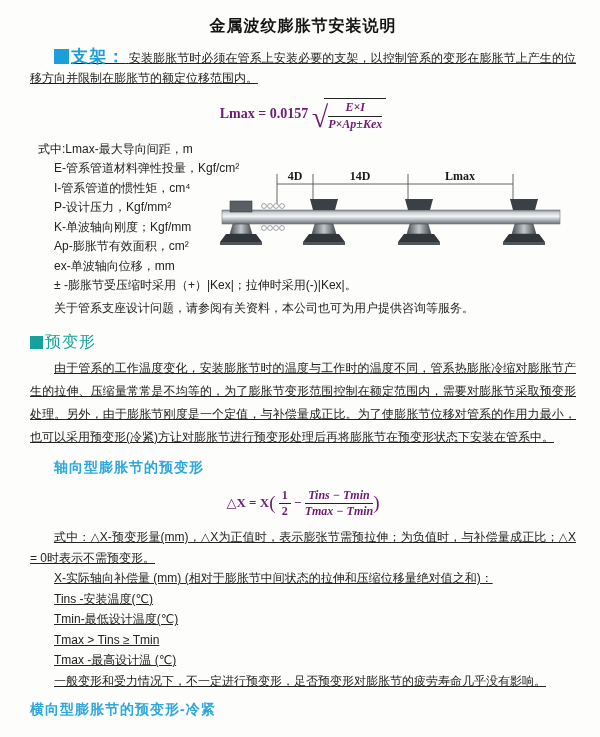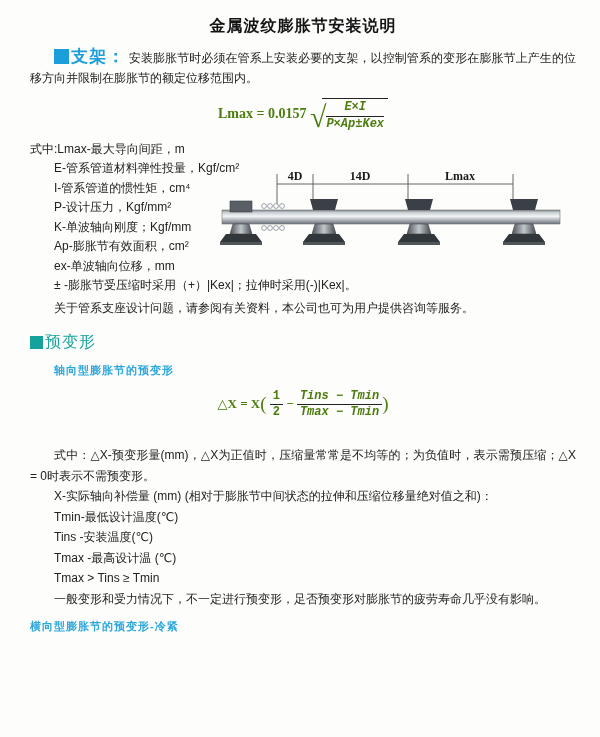--- a/index.html
+++ b/index.html
@@ -9,59 +9,59 @@
     font-family:"Liberation Sans","DejaVu Sans",sans-serif;
     font-size:12px;
   }
   .page{padding:12px 24px 0 30px;}
   h1.title{
     margin:4px 0 10px 0;text-align:center;
     font-size:16px;font-weight:bold;color:#141414;letter-spacing:1px;
   }
   
   .para{margin:0;line-height:20px;text-align:justify;}
-  .indent{text-indent:2em;}
+  .indent{text-indent:2em;text-decoration:underline;}
   .sec-head-inline{
     color:var(--support-heading,#1B9ED9);font-weight:bold;font-size:17px;
     letter-spacing:1px;
   }
   .sq{display:inline-block;background:currentColor;vertical-align:-2px;margin-right:2px;}
   .sq-lg{width:15px;height:15px;}
   .sq-md{width:13px;height:13px;}
   
   .formula{
     text-align:center;font-family:"Liberation Serif","DejaVu Serif",serif;
-    font-weight:bold;font-size:14px;color:#4d7c0f;margin:10px 0 8px 0;
+    font-weight:bold;font-size:14px;color:#701a75;margin:10px 0 8px 0;
   }
-  .frac{display:inline-block;vertical-align:middle;text-align:center;line-height:1.15;font-size:12px;font-family:Liberation Mono, monospace;}
+  .frac{display:inline-block;vertical-align:middle;text-align:center;line-height:1.15;font-size:12px;}
   .frac .num{display:block;border-bottom:1px solid #222;padding:0 3px 1px 3px;}
   .frac .den{display:block;padding-top:1px;}
   .ital{font-style:italic;}
   .sqrt-sym{font-size:30px;font-weight:normal;vertical-align:-9px;line-height:0;margin-right:-4px;}
   .radicand{display:inline-block;border-top:1.6px solid #222;padding:2px 4px 0 4px;vertical-align:middle;}
   .paren{font-size:19px;font-weight:normal;vertical-align:-2px;}
   
   .defs-wrap{position:relative;margin-top:6px;}
   .def-line{line-height:19.5px;margin-left:24px;white-space:nowrap;}
-  .def-line.first{margin-left:0;}
+  .def-line.first{margin-left:8px;}
   .diagram{position:absolute;top:26px;right:-2px;width:358px;height:100px;}
   .note-line{margin:2px 0 0 0;line-height:20px;text-indent:2em;}
   
   .sec2-head{
     margin:14px 0 4px 0;color:var(--predeform-heading,#16A29C);
     font-size:16px;font-weight:normal;letter-spacing:1px;
   }
   .body-para{margin:2px 0;line-height:23px;text-align:justify;}
   .sub-head{
-    color:var(--subsection-heading,#2DA7DC);font-size:11px;font-weight:bold;
+    color:var(--subsection-heading,#2DA7DC);font-size:14px;font-weight:bold;
     margin:10px 0 6px 0;letter-spacing:1px;
   }
   .sub-head.indented{margin-left:24px;}
   .axial-line{margin:0;line-height:20.5px;text-align:justify;}
-  .formula2{font-size:13px;margin:12px 0 25px 0;}
+  .formula2{font-size:13px;margin:12px 0 8px 0;}
   svg text{font-family:"Liberation Serif","DejaVu Serif",serif;font-weight:bold;}
 </style>
 </head>
 <body>
 
 <div class="page">
 
   <h1 class="title">金属波纹膨胀节安装说明</h1>
 
   <p class="para indent"><span class="sec-head-inline"><span class="sq sq-lg"></span><span>支架：</span></span> <span>安装膨胀节时必须在管系上安装必要的支架，以控制管系的变形在膨胀节上产生的位移方向并限制在膨胀节的额定位移范围内。</span></p>
@@ -145,33 +145,34 @@
         <path d="M295 58 L313 58 L316 68 L292 68 Z" fill="url(#saddleGrad)" stroke="#444" stroke-width="0.6"></path>
         <path d="M289 68 L319 68 L325 76 L283 76 Z" fill="#31363b"></path>
         <rect x="283" y="76" width="42" height="3" fill="#50555a"></rect>
       </g>
     </svg>
   </div>
 
   <p class="note-line">关于管系支座设计问题，请参阅有关资料，本公司也可为用户提供咨询等服务。</p>
 
   <h2 class="sec2-head"><span class="sq sq-md"></span><span>预变形</span></h2>
+  <p class="body-para indent">由于管系的工作温度变化，安装膨胀节时的温度与工作时的温度不同，管系热膨胀冷缩对膨胀节产生的拉伸、压缩量常常是不均等的，为了膨胀节变形范围控制在额定范围内，需要对膨胀节采取预变形处理。另外，由于膨胀节刚度是一个定值，与补偿量成正比。为了使膨胀节位移对管系的作用力最小，也可以采用预变形(冷紧)方让对膨胀节进行预变形处理后再将膨胀节在预变形状态下安装在管系中。</p>
 
   <h3 class="sub-head indented">轴向型膨胀节的预变形</h3>
 
   <div class="formula formula2">
     <span>△X = X</span><span class="paren">(</span>
     <span class="frac"><span class="num">1</span><span class="den">2</span></span>
     <span>−</span>
     <span class="frac ital"><span class="num">Tins − Tmin</span><span class="den">Tmax − Tmin</span></span><span class="paren">)</span>
   </div>
 
-  <p class="axial-line indent">式中：△X-预变形量(mm)，△X为正值时，压缩量常常是不均等的；为负值时，表示需预压缩；△X = 0时表示不需预变形。</p>
+  <p class="axial-line indent">式中：△X-预变形量(mm)，△X为正值时，表示膨张节需预拉伸；为负值时，与补偿量成正比；△X = 0时表示不需预变形。</p>
   <p class="axial-line indent">X-实际轴向补偿量 (mm) (相对于膨胀节中间状态的拉伸和压缩位移量绝对值之和)：</p>
+  <p class="axial-line indent">Tins -安装温度(℃)</p>
   <p class="axial-line indent">Tmin-最低设计温度(℃)</p>
-  <p class="axial-line indent">Tins -安装温度(℃)</p>
+  <p class="axial-line indent">Tmax &gt; Tins ≥ Tmin</p>
   <p class="axial-line indent">Tmax -最高设计温 (℃)</p>
-  <p class="axial-line indent">Tmax &gt; Tins ≥ Tmin</p>
   <p class="axial-line indent">一般变形和受力情况下，不一定进行预变形，足否预变形对膨胀节的疲劳寿命几乎没有影响。</p>
 
   <h3 class="sub-head">横向型膨胀节的预变形-冷紧</h3>
 
 </div>
 
 </body></html>

